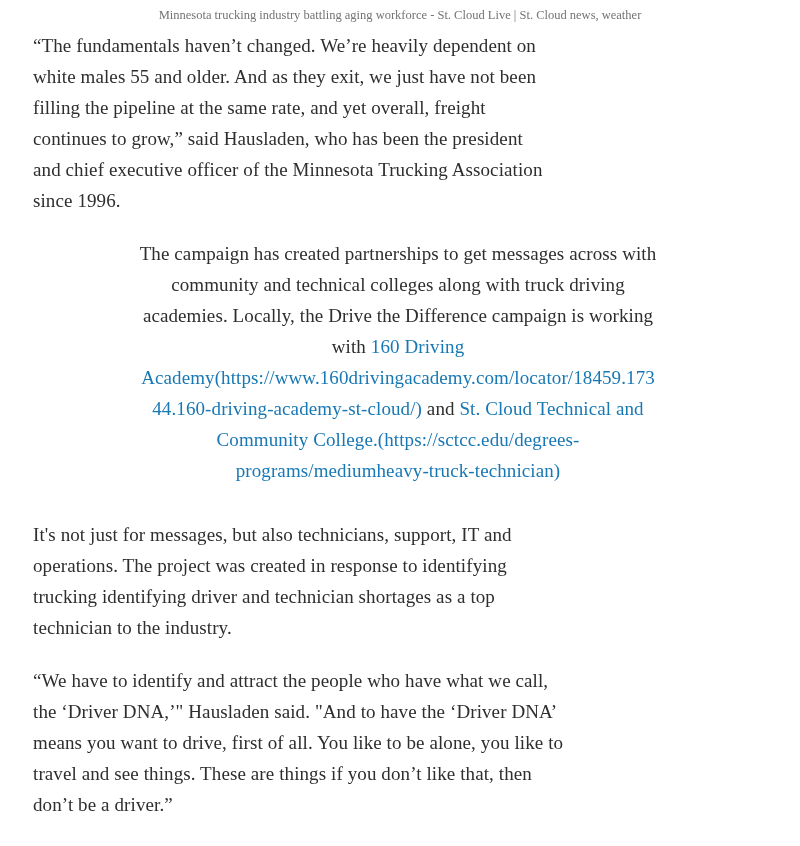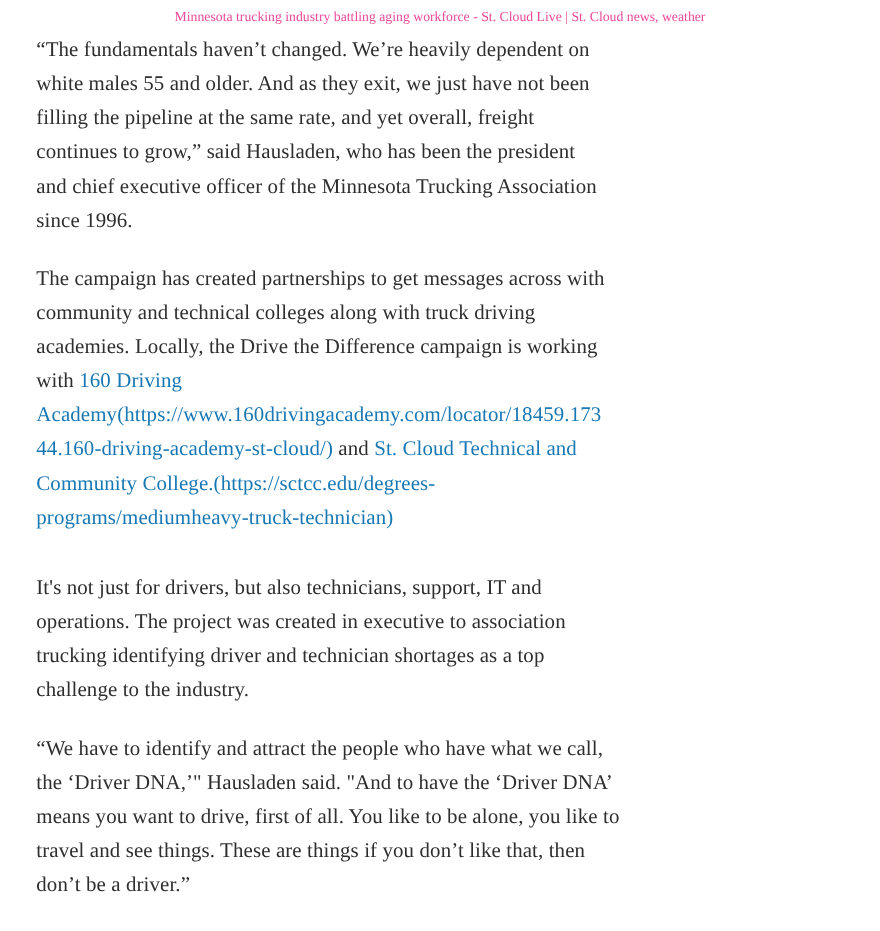--- a/index.html
+++ b/index.html
@@ -12,48 +12,49 @@
     height: 846px;
     overflow: hidden;
     font-family: "Liberation Serif", "DejaVu Serif", serif;
   }
   .print-header {
     padding-top: 8px;
     height: 16px;
     text-align: center;
     font-size: 12.5px;
     line-height: 14px;
-    color: #ec4899;
+    color: #737373;
     font-family: "Liberation Serif", "DejaVu Serif", serif;
   }
   .article {
     margin: 6px 28px 0 33px;
     width: 730px;
     color: var(--text-color, #2e2e2e);
     font-size: 19px;
     line-height: 31px;
     letter-spacing: 0.1px;
   }
   p.paragraph {
     margin: 0 0 22px 0;
   }
   
   p.paragraph:nth-of-type(2) {
     margin-bottom: 33px;
+    text-align: center;
   }
   a.link {
     color: var(--link-color, #1878b4);
     text-decoration: none;
     cursor: pointer;
   }
 </style>
 </head>
 <body style="--text-color: #2e2e2e; --link-color: #1878b4; background: rgb(255, 255, 255);">
 
 <div>
   <div class="print-header">Minnesota trucking industry battling aging workforce - St. Cloud Live | St. Cloud news, weather</div>
   <div class="article">
       <p class="paragraph"><span>“The fundamentals haven’t changed. We’re heavily dependent on</span><br><span>white males 55 and older. And as they exit, we just have not been</span><br><span>filling the pipeline at the same rate, and yet overall, freight</span><br><span>continues to grow,” said Hausladen, who has been the president</span><br><span>and chief executive officer of the Minnesota Trucking Association</span><br><span>since 1996.</span></p>
       <p class="paragraph"><span>The campaign has created partnerships to get messages across with</span><br><span>community and technical colleges along with truck driving</span><br><span>academies. Locally, the Drive the Difference campaign is working</span><br><span>with </span><a class="link">160 Driving</a><br><a class="link">Academy(https://www.160drivingacademy.com/locator/18459.173</a><br><a class="link">44.160-driving-academy-st-cloud/)</a><span> and </span><a class="link">St. Cloud Technical and</a><br><a class="link">Community College.(https://sctcc.edu/degrees-</a><br><a class="link">programs/mediumheavy-truck-technician)</a></p>
-      <p class="paragraph"><span>It's not just for drivers, but also technicians, support, IT and</span><br><span>operations. The project was created in executive to association</span><br><span>trucking identifying driver and technician shortages as a top</span><br><span>challenge to the industry.</span></p>
+      <p class="paragraph"><span>It's not just for messages, but also technicians, support, IT and</span><br><span>operations. The project was created in response to identifying</span><br><span>trucking identifying driver and technician shortages as a top</span><br><span>technician to the industry.</span></p>
       <p class="paragraph"><span>“We have to identify and attract the people who have what we call,</span><br><span>the ‘Driver DNA,’" Hausladen said. "And to have the ‘Driver DNA’</span><br><span>means you want to drive, first of all. You like to be alone, you like to</span><br><span>travel and see things. These are things if you don’t like that, then</span><br><span>don’t be a driver.”</span></p>
     </div>
 </div>
 
 </body></html>

